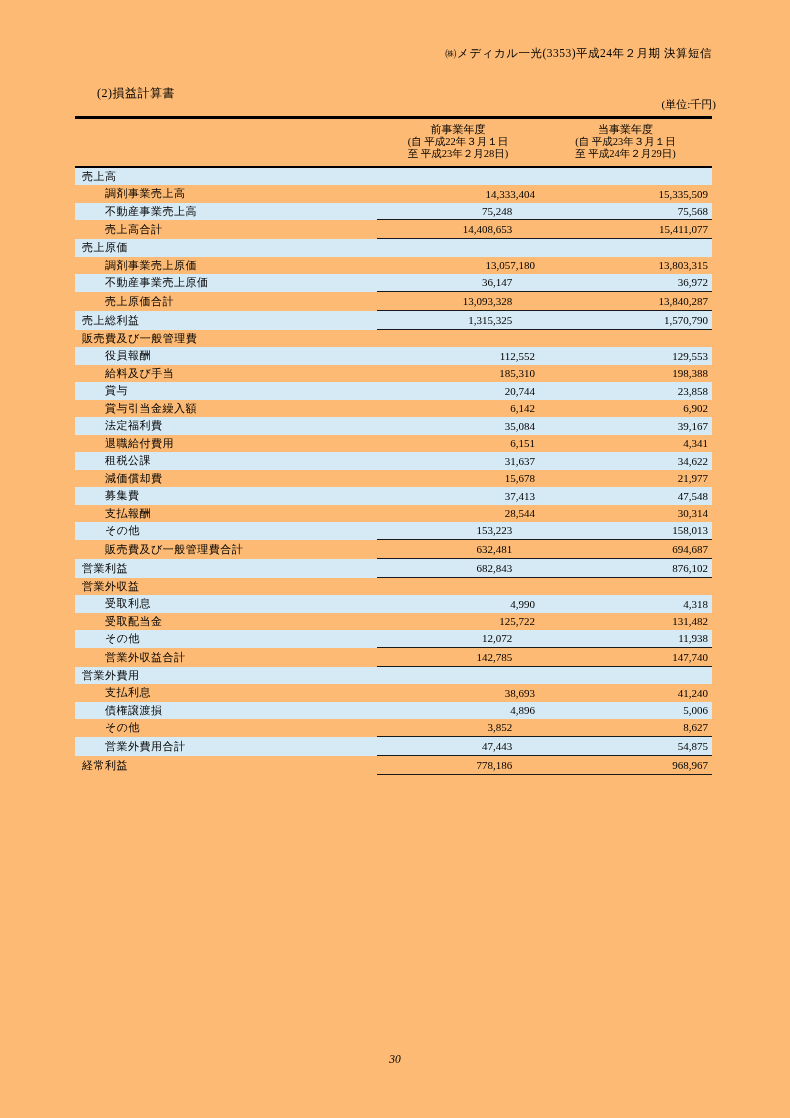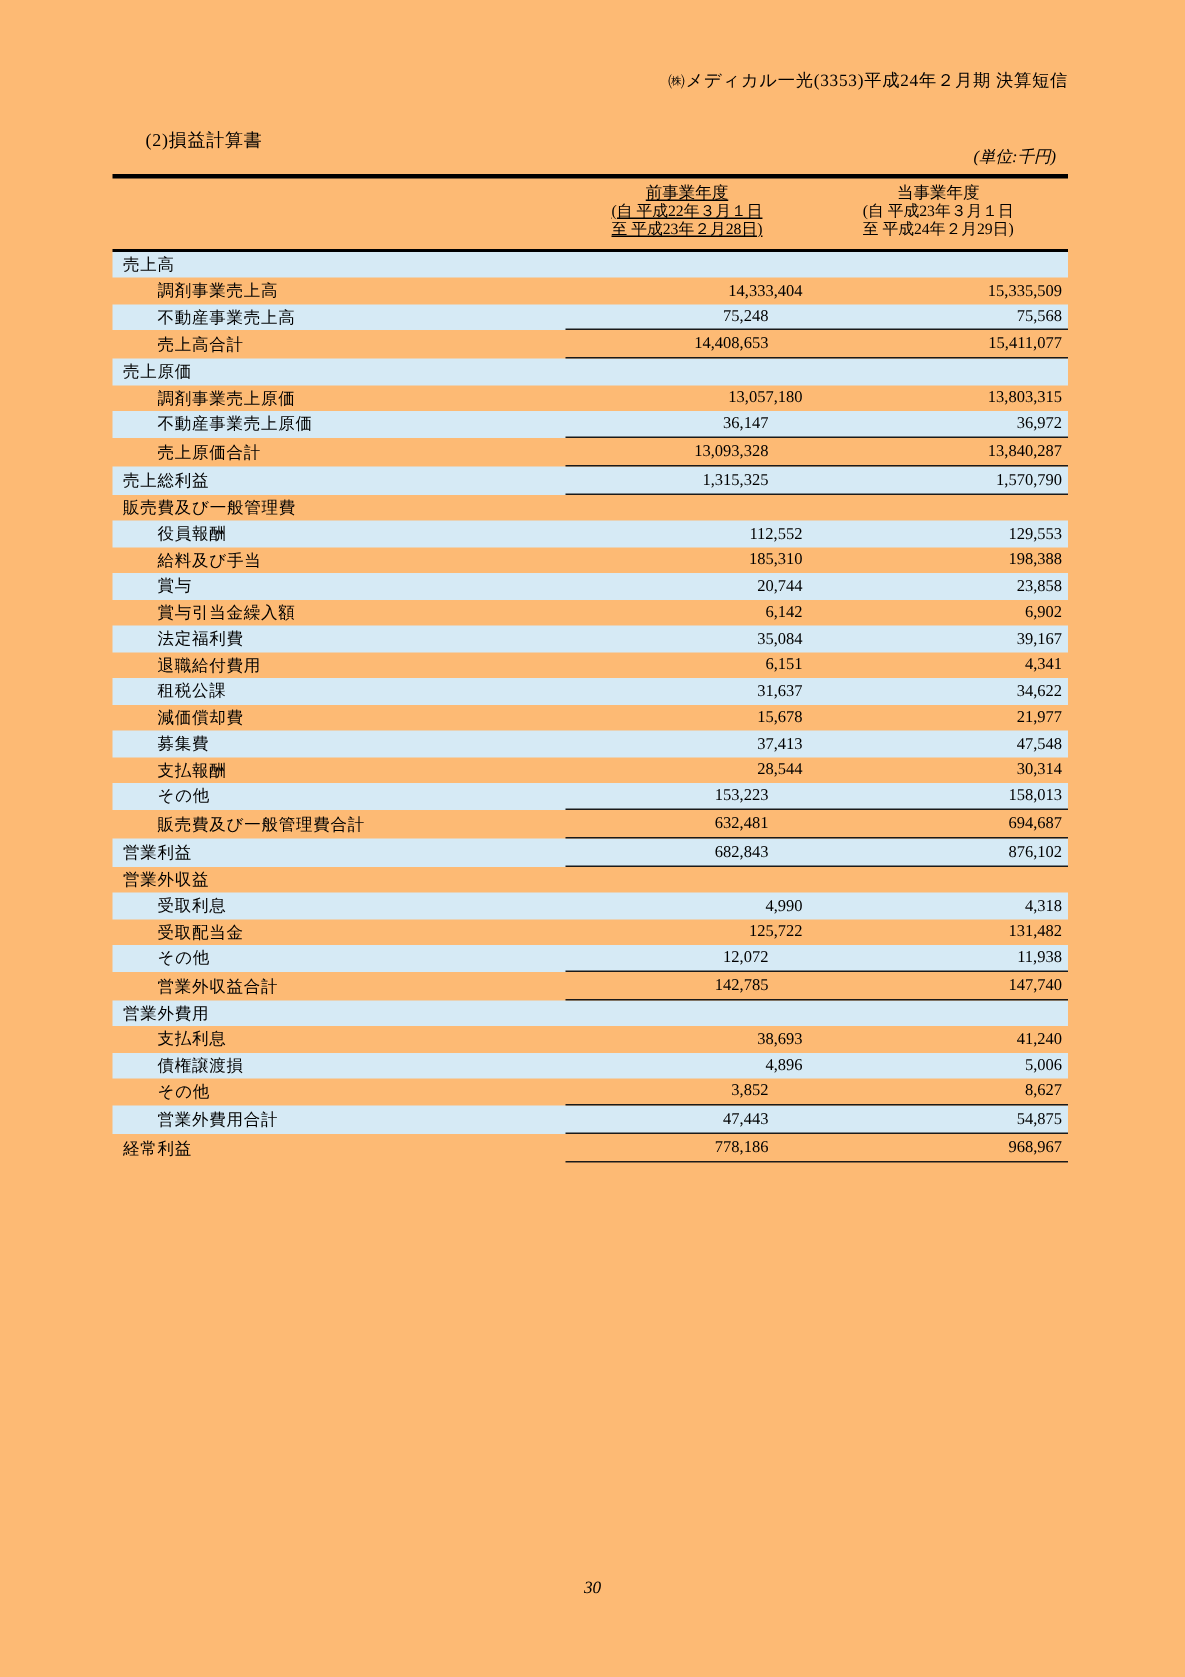--- a/index.html
+++ b/index.html
@@ -28,23 +28,22 @@
     position: absolute;
     top: 85px;
     left: 97px;
     font-size: 12px;
     letter-spacing: 0.5px;
   }
 
   .unit-note {
     position: absolute;
     top: 97px;
-    right: 86px;
+    right: 74px;
     font-size: 11px;
-    font-style: italic;
   }
 
   .statement {
     position: absolute;
     top: 116px;
     left: 75px;
     width: 637px;
   }
 
   .thead {
@@ -52,21 +51,21 @@
     border-top: 3px solid #000;
     border-bottom: 2px solid #000;
     padding: 4px 0 5px 0;
   }
   .thead .label-spacer { width: 302px; }
   .thead .col {
     text-align: center;
     font-size: 10.5px;
     line-height: 12.5px;
   }
-  .thead .col.c1 { width: 162px; text-decoration: underline; }
+  .thead .col.c1 { width: 162px; }
   .thead .col.c2 { width: 173px; }
   .thead .col .col-title { font-size: 11px; }
 
   .tbody .row {
     display: flex;
     align-items: stretch;
     height: 17.5px;
     font-size: 11px;
   }
   .tbody .row.tall { height: 19px; }

